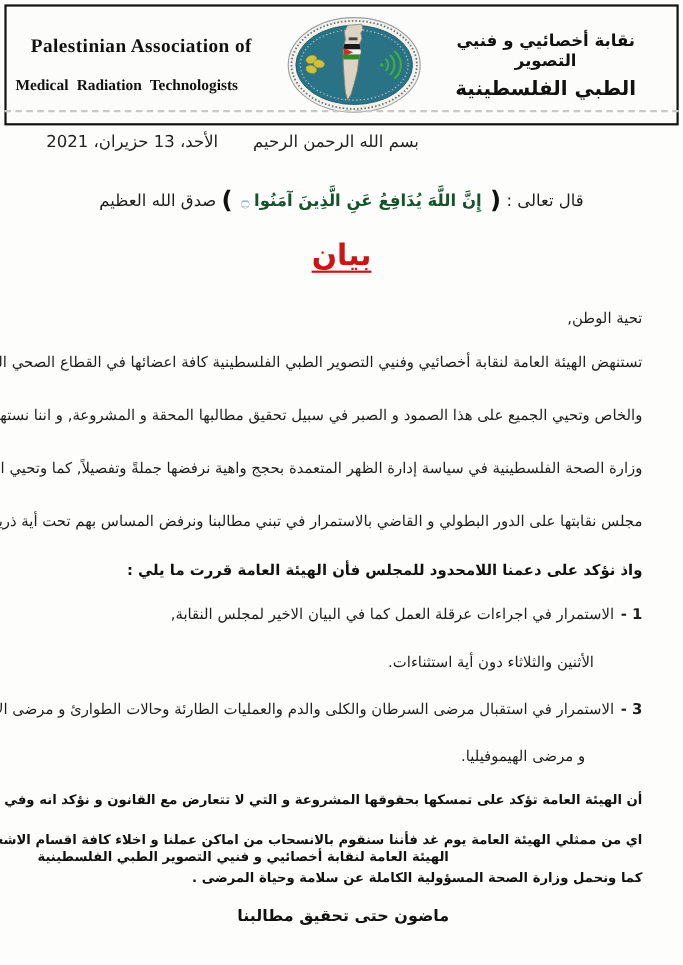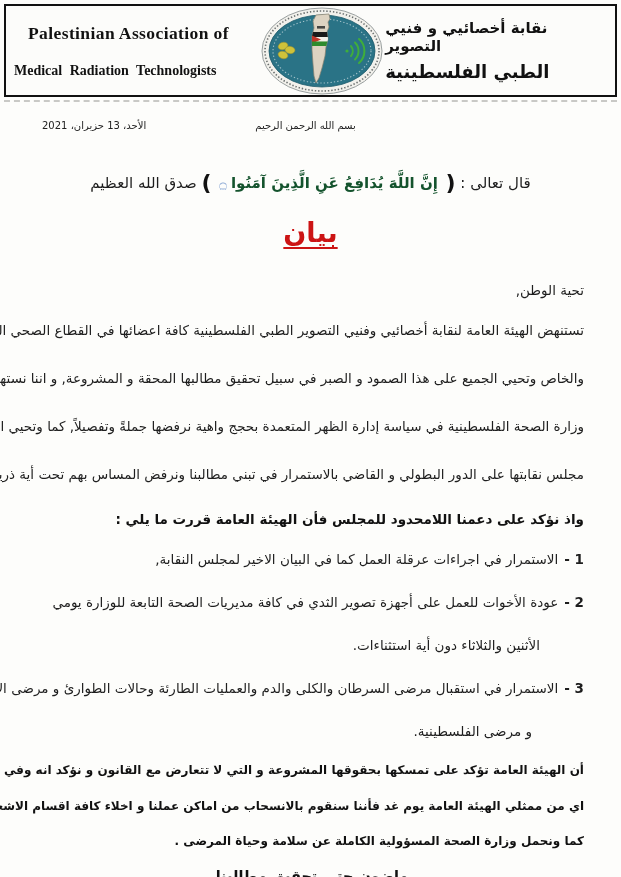--- a/index.html
+++ b/index.html
@@ -7,39 +7,39 @@
     position:relative;
     width:621px;height:877px;
     background:#fdfdfb;
     font-family:"DejaVu Sans",sans-serif;
     color:#222;
     overflow:hidden;
     box-sizing:border-box;
   }
   
   .letterhead{
-    position:absolute;left:4px;top:4px;right:4px;height:93px;
+    position:absolute;left:4px;top:4px;right:4px;height:110px;
     border:2.5px solid #111;
     background:#fcfcfa;
     display:flex;align-items:center;justify-content:space-between;
     box-sizing:border-box;padding:0 8px;
   }
   .letterhead-shadow{
     position:absolute;left:4px;top:100px;right:4px;height:0;
     border-bottom:2px dashed #c9c9c6;
   }
   .en-title{width:252px;text-align:left;font-family:"Liberation Serif","DejaVu Serif",serif;font-weight:bold;color:#111;}
   .en-title .l1{font-size:17.5px;letter-spacing:.4px;padding-left:14px;}
   .en-title .l2{font-size:14px;margin-top:19px;word-spacing:4px;}
-  .ar-title{width:228px;text-align:left;font-weight:bold;color:#111;direction:rtl;}
+  .ar-title{width:228px;text-align:center;font-weight:bold;color:#111;direction:rtl;}
   .ar-title .l1{font-size:15px;}
   .ar-title .l2{font-size:18px;margin-top:6px;}
   .logo-wrap{width:126px;height:90px;flex:0 0 auto;}
   
-  .meta-row{position:absolute;top:120px;left:0;right:0;height:20px;font-size:10px;color:#222;padding-left:36px;}
+  .meta-row{position:absolute;top:120px;left:0;right:0;height:20px;font-size:15px;color:#222;padding-left:36px;}
   .date{position:absolute;left:42px;top:0;direction:rtl;}
   .basmala{position:absolute;left:0;right:10px;text-align:center;top:0;}
   
   .verse{position:absolute;top:170px;left:0;right:0;text-align:center;direction:rtl;font-size:15px;color:#1d1d1d;}
   .verse .paren{font-weight:bold;font-size:22px;color:#111;vertical-align:-2px;}
   .verse .quran{color:#14532d;font-weight:bold;text-align:center;}
   .verse .ayah-mark{color:#3b6db8;font-size:13px;}
   
   .statement-title{
     position:absolute;top:217px;left:0;right:0;text-align:center;
@@ -137,27 +137,27 @@
 
     <p class="bodyline">تستنهض الهيئة العامة لنقابة أخصائيي وفنيي التصوير الطبي الفلسطينية كافة اعضائها في القطاع الصحي الحكومي</p>
     <p class="bodyline">والخاص وتحيي الجميع على هذا الصمود و الصبر في سبيل تحقيق مطالبها المحقة و المشروعة, و اننا نستهجن استمرار</p>
     <p class="bodyline">وزارة الصحة الفلسطينية في سياسة إدارة الظهر المتعمدة بحجج واهية نرفضها جملةً وتفصيلاً, كما وتحيي الهيئة العامة</p>
     <p class="bodyline">مجلس نقابتها على الدور البطولي و القاضي بالاستمرار في تبني مطالبنا ونرفض المساس بهم تحت أية ذريعة كانت.</p>
 
     <p class="decisions">واذ نؤكد على دعمنا اللامحدود للمجلس فأن الهيئة العامة قررت ما يلي :</p>
 
     <p class="item"><span class="num">1 -</span><span>الاستمرار في اجراءات عرقلة العمل كما في البيان الاخير لمجلس النقابة,</span></p>
 
-    <p class="item"><span class="num">2 -</span><span>عودة الأخوات للعمل على أجهزة تصوير الثدي في كافة مديريات الصحة التابعة للوزارة يومي</span></p>
     <p class="item-cont">الأثنين والثلاثاء دون أية استثناءات.</p>
 
     <p class="item"><span class="num">3 -</span><span>الاستمرار في استقبال مرضى السرطان والكلى والدم والعمليات الطارئة وحالات الطوارئ و مرضى الاقسام</span></p>
-    <p class="item-cont deep">و مرضى الفلسطينية.</p>
+    <p class="item-cont deep">و مرضى الهيموفيليا.</p>
 
     <p class="warning">أن الهيئة العامة تؤكد على تمسكها بحقوقها المشروعة و التي لا تتعارض مع القانون و نؤكد انه وفي حال تم اتخاذ اي اجراء قانوني بحق</p>
     <p class="warning" style="margin-top:0 !important">اي من ممثلي الهيئة العامة يوم غد فأننا سنقوم بالانسحاب من اماكن عملنا و اخلاء كافة اقسام الاشعة في كافة مراكز وزارة الصحة .</p>
     <p class="warning" style="margin-top:0 !important">كما ونحمل وزارة الصحة المسؤولية الكاملة عن سلامة وحياة المرضى .</p>
 
     <p class="closing">ماضون حتى تحقيق مطالبنا</p>
   </div>
 
+  <div class="signature">الهيئة العامة لنقابة أخصائيي و فنيي التصوير الطبي الفلسطينية</div>
 
 </div>
 
 </body></html>

